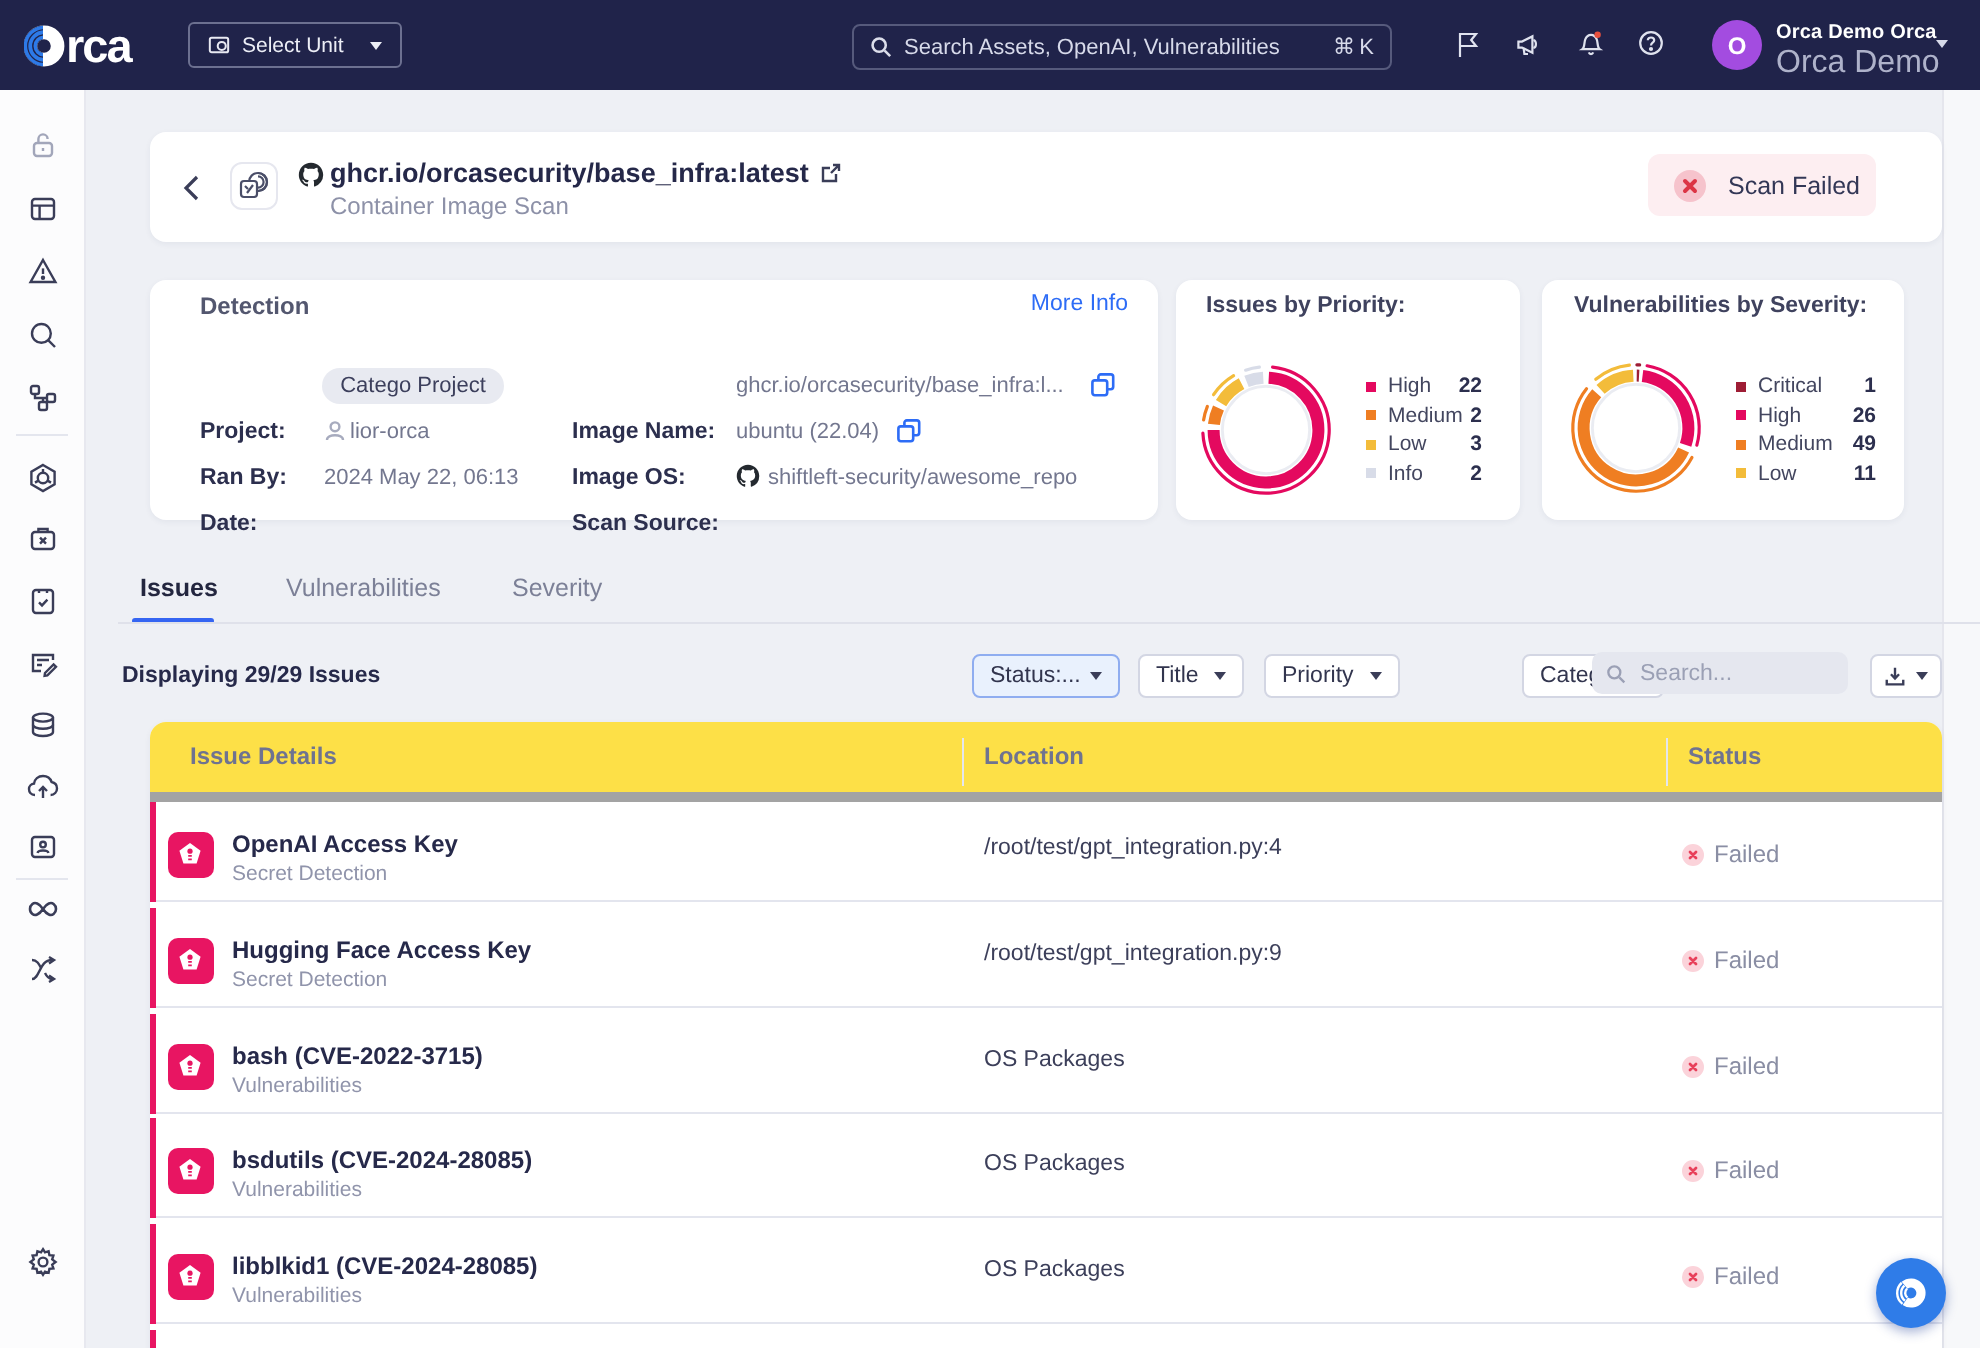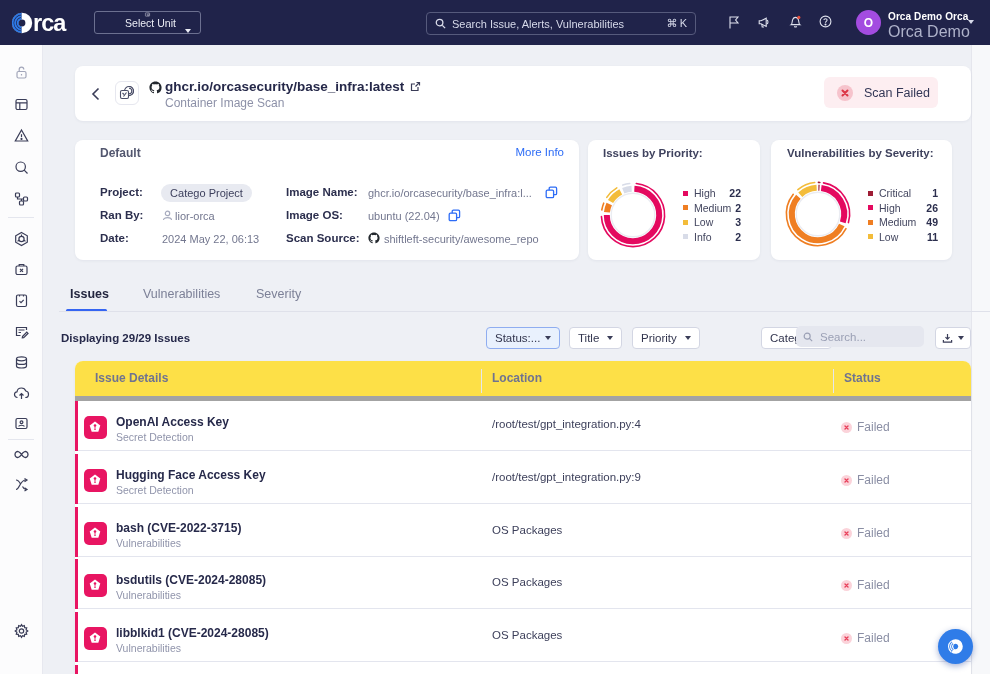--- a/index.html
+++ b/index.html
@@ -3,21 +3,21 @@
 <meta charset="utf-8">
 <style>
 * { margin:0; padding:0; box-sizing:border-box; }
 html,body { width:990px; height:674px; overflow:hidden; font-family:"Liberation Sans", sans-serif; background:#eef0f5; }
 #app { position:relative; width:990px; height:674px; }
 #topbar { position:absolute; left:0; top:0; width:990px; height:45px; background:#20234a; }
 #sidebar { position:absolute; left:0; top:45px; width:43px; height:629px; background:#fcfcfd; border-right:1px solid #e7e8ef; }
 .sideicon { position:absolute; left:0; width:43px; text-align:center; }
 #main { position:absolute; left:44px; top:45px; width:946px; height:629px; }
 .card { position:absolute; background:#fff; border-radius:8px; box-shadow:0 1px 3px rgba(40,45,80,0.06); }
-.lbl { font-weight:bold; font-size:11.5px; color:#2c2f4e; white-space:nowrap; }
+.lbl { font-weight:bold; font-size:11.5px; color:#2c2f4e; white-space:nowrap;margin-top:24px; }
 .val { font-size:11px; color:#73778f; white-space:nowrap; }
 .legend-row { display:flex; align-items:center; height:14.5px; font-size:10.5px; color:#43465f; }
 .legend-sq { width:5px; height:5px; margin-right:6px; }
 .legend-n { margin-left:auto; font-weight:bold; color:#2c2f4e; }
 .drop { position:absolute; top:282px; height:22px; background:#fff; border:1px solid #d3d6e3; border-radius:4px; font-size:11.5px; color:#32354e; display:flex; align-items:center; padding:0 8px; }
 .caret { width:0; height:0; border-left:3.5px solid transparent; border-right:3.5px solid transparent; border-top:4.5px solid #3a3d58; margin-left:7px; }
 .trow { position:absolute; left:0; width:896px; height:50px; border-bottom:1.5px solid #e3e5ee; }
 .trow .bar { position:absolute; left:0; top:0; width:3px; height:50px; background:#e81562; }
 .ticon { position:absolute; left:9px; top:15px; width:23px; height:23px; background:#e81562; border-radius:5px; }
 .t1 { position:absolute; left:41px; top:14px; font-size:12px; font-weight:bold; color:#26294a; }
@@ -39,35 +39,35 @@
       <circle cx="10" cy="11" r="6.8" fill="none" stroke="#ffffff" stroke-width="6.8"></circle>
       <g clip-path="url(#oclip)">
         <circle cx="10" cy="11" r="6.8" fill="none" stroke="#20234a" stroke-width="6.8"></circle>
         <circle cx="10" cy="11" r="4.4" fill="none" stroke="#2d7ae8" stroke-width="1.7"></circle>
         <circle cx="10" cy="11" r="6.9" fill="none" stroke="#2d7ae8" stroke-width="1.9"></circle>
         <circle cx="10" cy="11" r="9.3" fill="none" stroke="#2d7ae8" stroke-width="1.7"></circle>
       </g>
       <text x="21" y="19" font-family="Liberation Sans, sans-serif" font-size="23.5" font-weight="bold" fill="#ffffff" letter-spacing="-1">rca</text>
     </svg>
 
-    <div style="position:absolute;left:94px;top:11px;width:107px;height:23px;border:1px solid #6c7090;border-radius:3px;display:flex;align-items:center;padding:0 9px;white-space:nowrap;flex-direction:column;">
+    <div style="position:absolute;left:94px;top:11px;width:107px;height:23px;border:1px solid #6c7090;border-radius:3px;display:flex;align-items:center;padding:0 9px;white-space:nowrap;">
       <svg width="11" height="11" viewBox="0 0 12 12" fill="none" stroke="#e8e9f2" stroke-width="1.1">
           <rect x="1" y="2" width="10" height="8" rx="1"></rect>
           <circle cx="7.5" cy="6.5" r="2.2"></circle>
         </svg>
       <span style="font-size:10.5px;color:#eceef6;margin-left:6px;">Select Unit</span>
       <div class="caret" style="border-top-color:#eceef6;margin-left:auto;"></div>
     </div>
 
     <div style="position:absolute;left:426px;top:12px;width:270px;height:23px;border:1px solid #565a7c;border-radius:4px;display:flex;align-items:center;padding:0 8px;">
       <svg width="11" height="11" viewBox="0 0 12 12" fill="none" stroke="#dcdeeb" stroke-width="1.4">
           <circle cx="5" cy="5" r="3.6"></circle>
           <path d="M8 8 L 11 11"></path>
         </svg>
-      <span style="font-size:11px;color:#d7daea;margin-left:6px;">Search Issue, Alerts, Vulnerabilities</span>
+      <span style="font-size:11px;color:#d7daea;margin-left:6px;">Search Assets, OpenAI, Vulnerabilities</span>
       <span style="font-size:11px;color:#d7daea;margin-left:auto;">⌘ K</span>
     </div>
 
     <svg style="position:absolute;left:728px;top:16px" width="12" height="13" viewBox="0 0 12 13" fill="none" stroke="#dfe2ee" stroke-width="1.1">
         <path d="M2 12.5 L 2 1 L 10 1 L 7.6 4 L 10 7 L 2 7"></path>
       </svg>
     <svg style="position:absolute;left:758px;top:16px" width="13" height="12" viewBox="0 0 13 12" fill="none" stroke="#dfe2ee" stroke-width="1.1">
         <path d="M1.2 4.8 L 1.2 7.8 L 3 7.8 L 8.2 10.4 L 8.2 2.2 L 3 4.8 Z"></path>
         <path d="M8.7 4 C 10.4 4.4 10.4 7.6 8.7 8 M 3.8 8 L 4.2 11 L 6 11"></path>
       </svg>
@@ -185,21 +185,21 @@
       <div style="position:absolute;left:749px;top:11px;width:114px;height:31px;background:#fdeef1;border-radius:6px;">
         <div style="position:absolute;left:13px;top:7.5px;width:16px;height:16px;border-radius:50%;background:#f6c3cc;"></div>
         <svg style="position:absolute;left:17px;top:11.5px" width="8" height="8" viewBox="0 0 8 8" stroke="#dc3545" stroke-width="2" stroke-linecap="round">
             <path d="M1.5 1.5 L 6.5 6.5 M 6.5 1.5 L 1.5 6.5"></path>
           </svg>
         <div style="position:absolute;left:40px;top:8.5px;font-size:12.5px;color:#333756;">Scan Failed</div>
       </div>
     </div>
 
     <div class="card" style="left:31px;top:95px;width:504px;height:120px;">
-      <div style="position:absolute;left:25px;top:6px;font-size:12px;font-weight:bold;color:#53576f;">Default</div>
+      <div style="position:absolute;left:25px;top:6px;font-size:12px;font-weight:bold;color:#53576f;">Detection</div>
       <div style="position:absolute;right:15px;top:6px;font-size:11.5px;color:#2d6cf6;">More Info</div>
       <div class="lbl" style="position:absolute;left:25px;top:46px;">Project:</div>
       <div style="position:absolute;left:86px;top:44px;width:91px;height:18px;background:#e8eaf1;border-radius:10px;text-align:center;line-height:18px;font-size:11px;color:#3c3f5c;">Catego Project</div>
       <div class="lbl" style="position:absolute;left:25px;top:69px;">Ran By:</div>
       <svg style="position:absolute;left:87px;top:70px" width="11" height="11" viewBox="0 0 11 11" fill="none" stroke="#a7abbe" stroke-width="1.2">
           <circle cx="5.5" cy="3.4" r="2.2"></circle>
           <path d="M1.5 10 C 1.5 6.8 9.5 6.8 9.5 10"></path>
         </svg>
       <div class="val" style="position:absolute;left:100px;top:70px;">lior-orca</div>
       <div class="lbl" style="position:absolute;left:25px;top:92px;">Date:</div>

